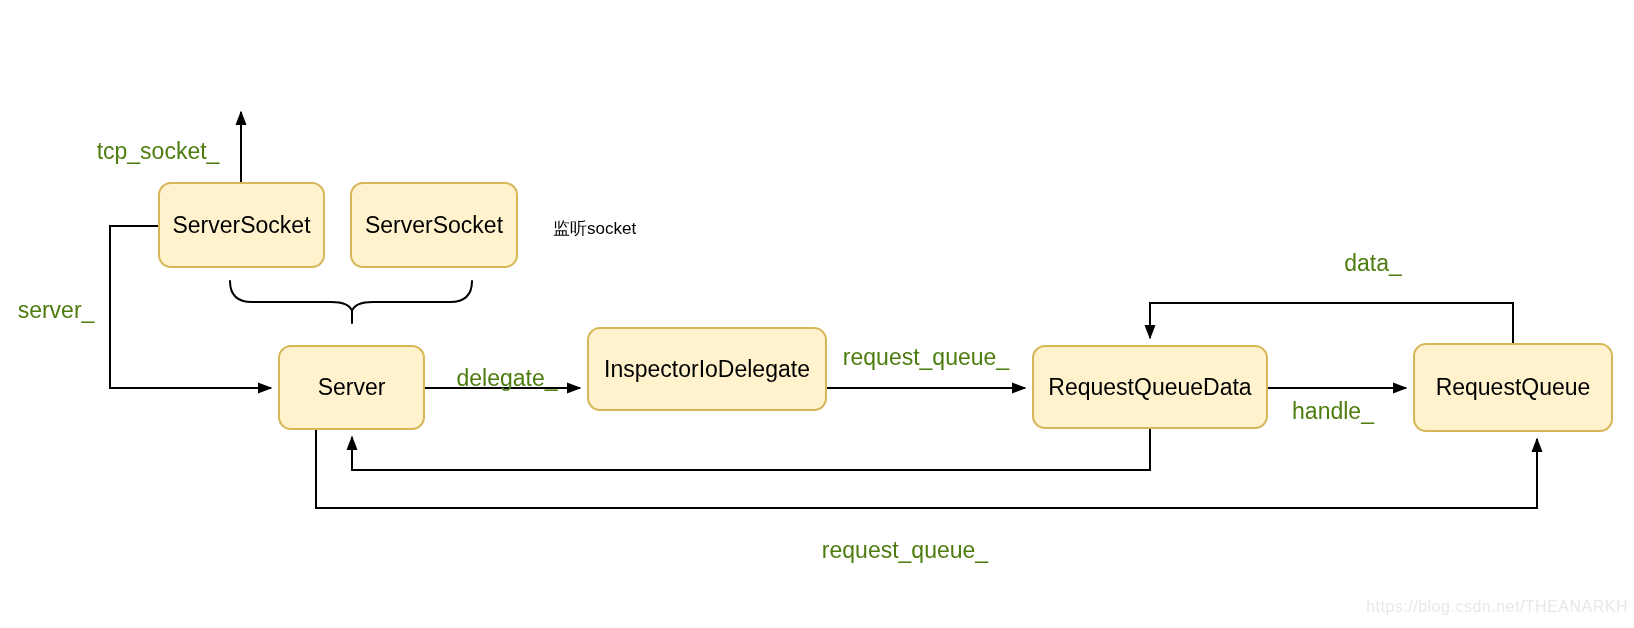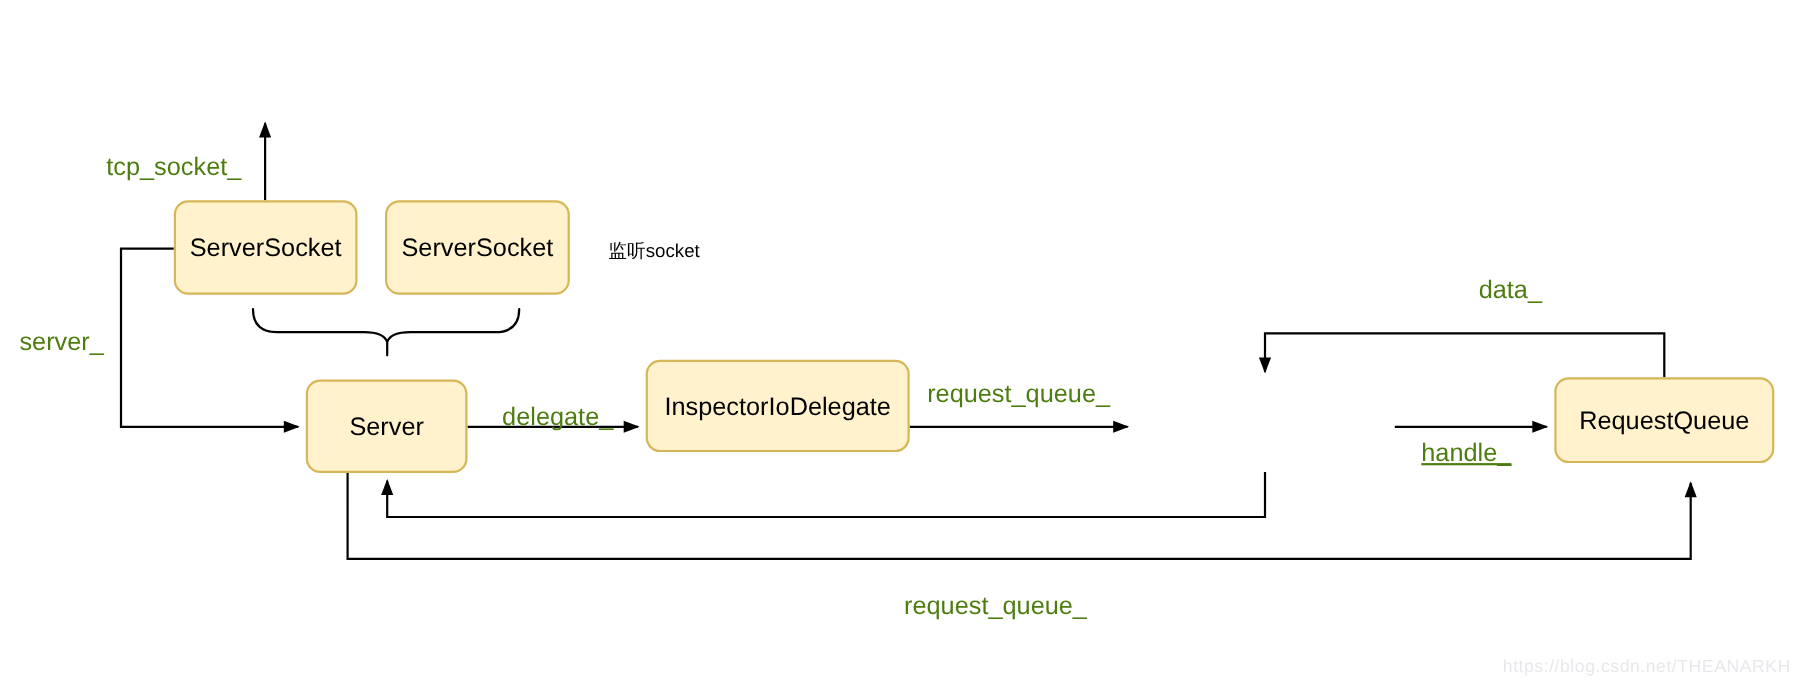--- a/index.html
+++ b/index.html
@@ -58,29 +58,29 @@
     white-space: nowrap;
   }
 
   
   .n-uv-tcp-t          { left: 163px;  top: 22px;  width: 170px; height: 86px; }
   .n-server-socket-1   { left: 158px;  top: 182px; width: 167px; height: 86px; }
   .n-server-socket-2   { left: 350px;  top: 182px; width: 168px; height: 86px; }
   .n-server            { left: 278px;  top: 345px; width: 147px; height: 85px; }
   .n-inspector         { left: 587px;  top: 327px; width: 240px; height: 84px; }
   .n-request-queue-data{ left: 1032px; top: 345px; width: 236px; height: 84px; }
-  .n-request-queue     { left: 1413px; top: 343px; width: 200px; height: 78px; }
+  .n-request-queue     { left: 1413px; top: 343px; width: 200px; height: 89px; }
 
   
   .l-tcp-socket    { left: 158px;  top: 138px; }
   .l-server        { left: 56px;   top: 297px; }
   .l-delegate      { left: 507px;  top: 329px; margin-top: 36px; }
   .l-request-queue-top { left: 926px; top: 344px; }
   .l-data          { left: 1327px; top: 250px; margin-left: 46px; }
-  .l-handle        { left: 1333px; top: 398px; text-decoration: underline; }
+  .l-handle        { left: 1333px; top: 398px; }
   .l-request-queue-bottom { left: 905px; top: 537px; }
   .l-listen-note   { left: 553px;  top: 217px; }
 </style>
 </head>
 <body>
 
 <div class="canvas">
 
   <svg class="edges-svg" viewBox="0 0 1634 628" xmlns="http://www.w3.org/2000/svg">
     <defs>
@@ -111,20 +111,23 @@
   </div>
 
   <div class="node n-server">
     <span>Server</span>
   </div>
 
   <div class="node n-inspector">
     <span>InspectorIoDelegate</span>
   </div>
 
+  <div class="node n-request-queue-data">
+    <span>RequestQueueData</span>
+  </div>
 
   <div class="node n-request-queue">
     <span>RequestQueue</span>
   </div>
 
   <div class="edge-label l-tcp-socket">tcp_socket_</div>
 
   <div class="edge-label l-server">server_</div>
 
   <div class="edge-label l-delegate">delegate_</div>

